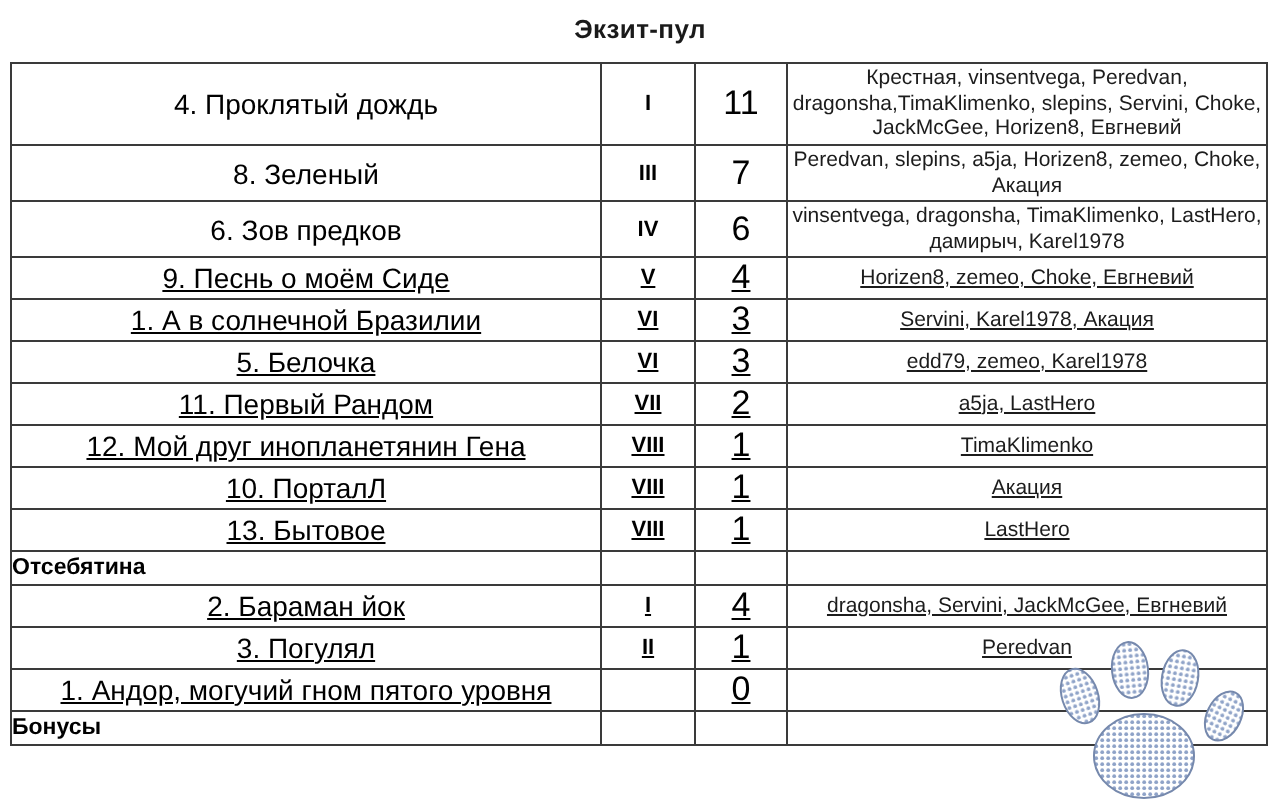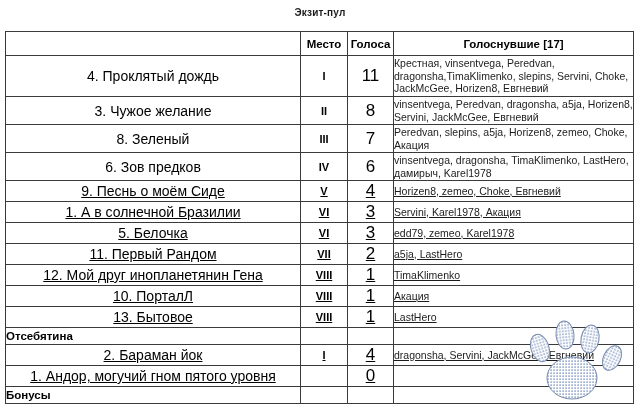--- a/index.html
+++ b/index.html
@@ -24,21 +24,21 @@
     bottom: 2px;
     width: 120px;
     height: 86px;
     pointer-events: none;
     z-index: 5;
   }
 
   
   #page-title {
     text-align: center;
-    font-size: 10px;
+    font-size: 13px;
     font-weight: bold;
     letter-spacing: 0.2px;
     padding: 7px 0 9px 0;
     margin: 0;
     color: #1a1a1a;
   }
 
   
   #results-table {
     position: absolute;
@@ -88,21 +88,21 @@
     text-align: center;
     font-weight: bold;
     font-size: 11px;
     font-family: "Liberation Sans", "DejaVu Sans", sans-serif;
   }
   td.cell-votes {
     text-align: center;
     font-size: 17px;
   }
   td.cell-voters {
-    text-align: left;
+    text-align: center;
     padding: 1px 3px 1px 4px;
     font-size: 10.5px;
     line-height: 12.6px;
     color: #1c1c1c;
   }
 
   tr.r1 td { height: 16px; text-decoration: underline; }
   tr.r2 td { height: 27px; }
   tr.r3 td { height: 40px; }
 
@@ -143,39 +143,27 @@
 </svg>
 
 <table id="results-table">
   <colgroup>
     <col class="c-title">
       <col class="c-place">
       <col class="c-votes">
       <col class="c-voters">
   </colgroup>
   <tbody id="table-body">
-      <tr class="header-row">
-        <td class="th-title"></td>
-        <td>Место</td>
-        <td>Голоса</td>
-        <td>Голоснувшие [17]</td>
-      </tr>
       <tr class="r3">
         <td class="cell-title">4. Проклятый дождь</td>
         <td class="cell-place">I</td>
         <td class="cell-votes">11</td>
         <td class="cell-voters">Крестная, vinsentvega, Peredvan, dragonsha,TimaKlimenko, slepins, Servini, Choke, JackMcGee, Horizen8, Евгневий</td>
       </tr>
       <tr class="r2">
-        <td class="cell-title">3. Чужое желание</td>
-        <td class="cell-place">II</td>
-        <td class="cell-votes">8</td>
-        <td class="cell-voters">vinsentvega, Peredvan, dragonsha, a5ja, Horizen8, Servini, JackMcGee, Евгневий</td>
-      </tr>
-      <tr class="r2">
         <td class="cell-title">8. Зеленый</td>
         <td class="cell-place">III</td>
         <td class="cell-votes">7</td>
         <td class="cell-voters">Peredvan, slepins, a5ja, Horizen8, zemeo, Choke, Акация</td>
       </tr>
       <tr class="r2">
         <td class="cell-title">6. Зов предков</td>
         <td class="cell-place">IV</td>
         <td class="cell-votes">6</td>
         <td class="cell-voters">vinsentvega, dragonsha, TimaKlimenko, LastHero, дамирыч, Karel1978</td>
@@ -228,20 +216,26 @@
         <td></td>
         <td></td>
       </tr>
       <tr class="r1">
         <td class="cell-title">2. Бараман йок</td>
         <td class="cell-place">I</td>
         <td class="cell-votes">4</td>
         <td class="cell-voters">dragonsha, Servini, JackMcGee, Евгневий</td>
       </tr>
       <tr class="r1">
+        <td class="cell-title">3. Погулял</td>
+        <td class="cell-place">II</td>
+        <td class="cell-votes">1</td>
+        <td class="cell-voters">Peredvan</td>
+      </tr>
+      <tr class="r1">
         <td class="cell-title">1. Андор, могучий гном пятого уровня</td>
         <td class="cell-place"></td>
         <td class="cell-votes">0</td>
         <td class="cell-voters"></td>
       </tr>
       <tr class="section-row">
         <td class="sec-label">Бонусы</td>
         <td class="sec-blank"></td>
         <td></td>
         <td></td>

